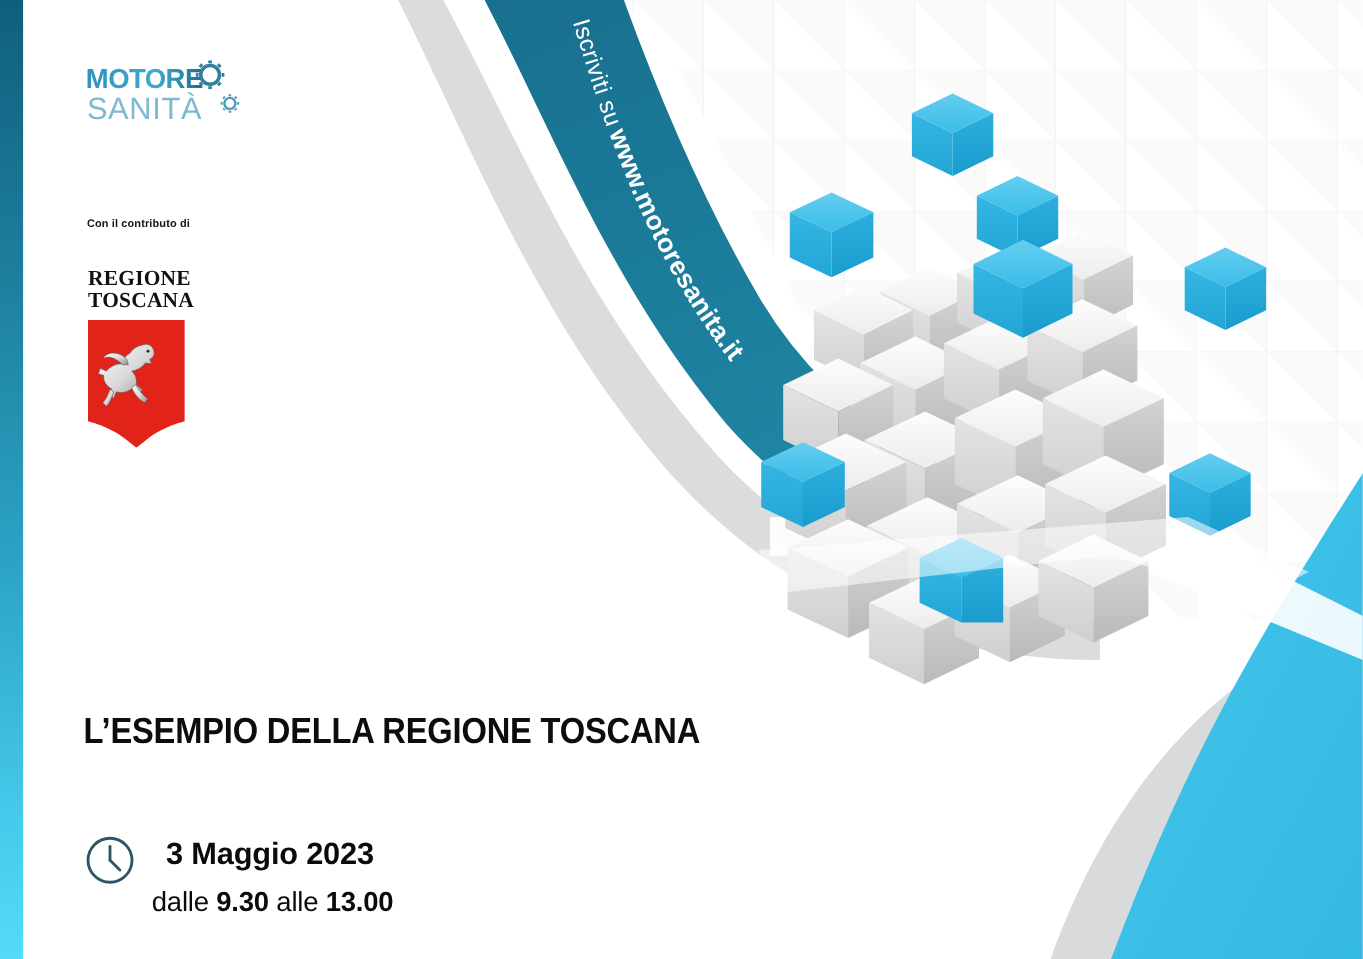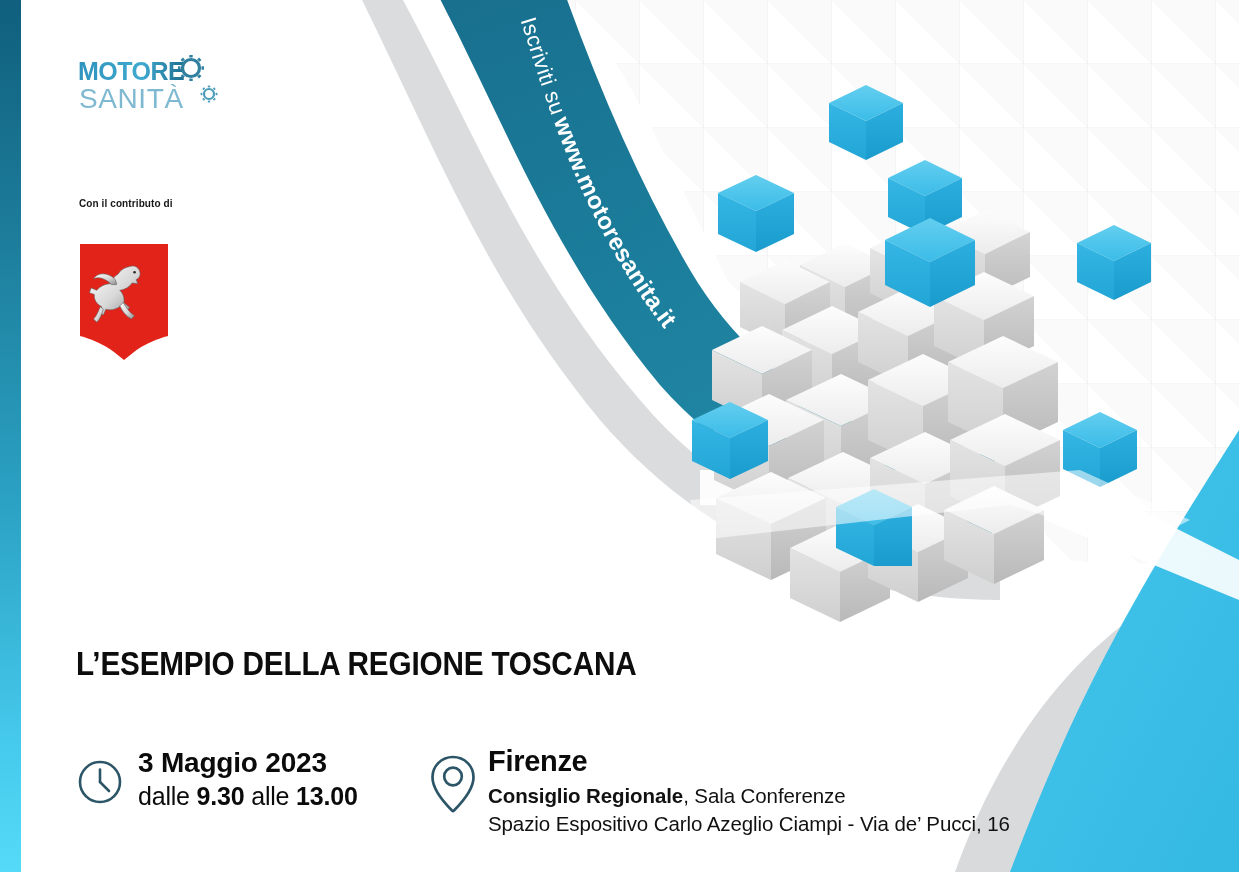--- a/index.html
+++ b/index.html
@@ -139,21 +139,21 @@
   }
   .icon-slot.pin { padding-top: 9px; }
   .info-text { padding-top: 2px; }
 
   .date-main {
     font-size: 28px;
     font-weight: 700;
     color: #0b0b0b;
     letter-spacing: -0.2px;
     line-height: 1.18;
-    margin: 0;
+    margin: 13px;
   }
   .date-sub {
     font-size: 25px;
     font-weight: 400;
     color: #0b0b0b;
     letter-spacing: -0.2px;
     line-height: 1.2;
     margin: 2px 0 0 0;
     text-align: center;
   }
@@ -450,20 +450,22 @@
           <line x1="-5.9" y1="5.9" x2="-4.7" y2="4.7"></line>
           <line x1="5.9" y1="-5.9" x2="4.7" y2="-4.7"></line>
         </g>
       </g>
     </svg>
   </div>
 
   <div class="contrib-label">Con il contributo di</div>
 
   <div class="regione-logo">
+    <div class="regione-name">REGIONE
+TOSCANA</div>
     <svg class="shield-svg" width="88" height="116" viewBox="0 0 88 116">
       <defs>
         <linearGradient id="gPeg" x1="0" y1="0" x2="1" y2="1">
           <stop offset="0%" stop-color="#ffffff"></stop>
           <stop offset="55%" stop-color="#d8d8d8"></stop>
           <stop offset="100%" stop-color="#8d8d8d"></stop>
         </linearGradient>
       </defs>
       <path d="M0 0 H88 V92 C88 92 70 96 54 108 L44 116 L34 108 C18 96 0 92 0 92 Z" fill="#e2231a"></path>
 
@@ -491,30 +493,16 @@
           <line x1="24" y1="24" x2="24" y2="11.5" stroke="#2c5667" stroke-width="2.6" stroke-linecap="round"></line>
           <line x1="24" y1="24" x2="33" y2="33" stroke="#2c5667" stroke-width="2.6" stroke-linecap="round"></line>
         </svg>
       </div>
       <div class="info-text">
         <p class="date-main">3 Maggio 2023</p>
         <p class="date-sub"><span>dalle </span><b>9.30</b><span> alle </span><b>13.00</b></p>
       </div>
     </div>
 
-    <div class="info-item where">
-      <div class="icon-slot pin">
-        <svg width="54" height="62" viewBox="0 0 54 62">
-          <path d="M27 4 C15.5 4 6.5 13 6.5 24.3 C6.5 37.5 21 52.5 26 57.5 C26.6 58.1 27.4 58.1 28 57.5
-                   C33 52.5 47.5 37.5 47.5 24.3 C47.5 13 38.5 4 27 4 Z" fill="none" stroke="#2c5667" stroke-width="2.7" stroke-linejoin="round"></path>
-          <circle cx="27" cy="23.5" r="8.8" fill="none" stroke="#2c5667" stroke-width="2.7"></circle>
-        </svg>
-      </div>
-      <div class="info-text">
-        <p class="city">Firenze</p>
-        <p class="venue"><b>Consiglio Regionale</b><span>, Sala Conferenze</span></p>
-        <p class="venue2">Spazio Espositivo Carlo Azeglio Ciampi - Via de’ Pucci, 16</p>
-      </div>
-    </div>
 
   </div>
 
 </div>
 
 </body></html>

